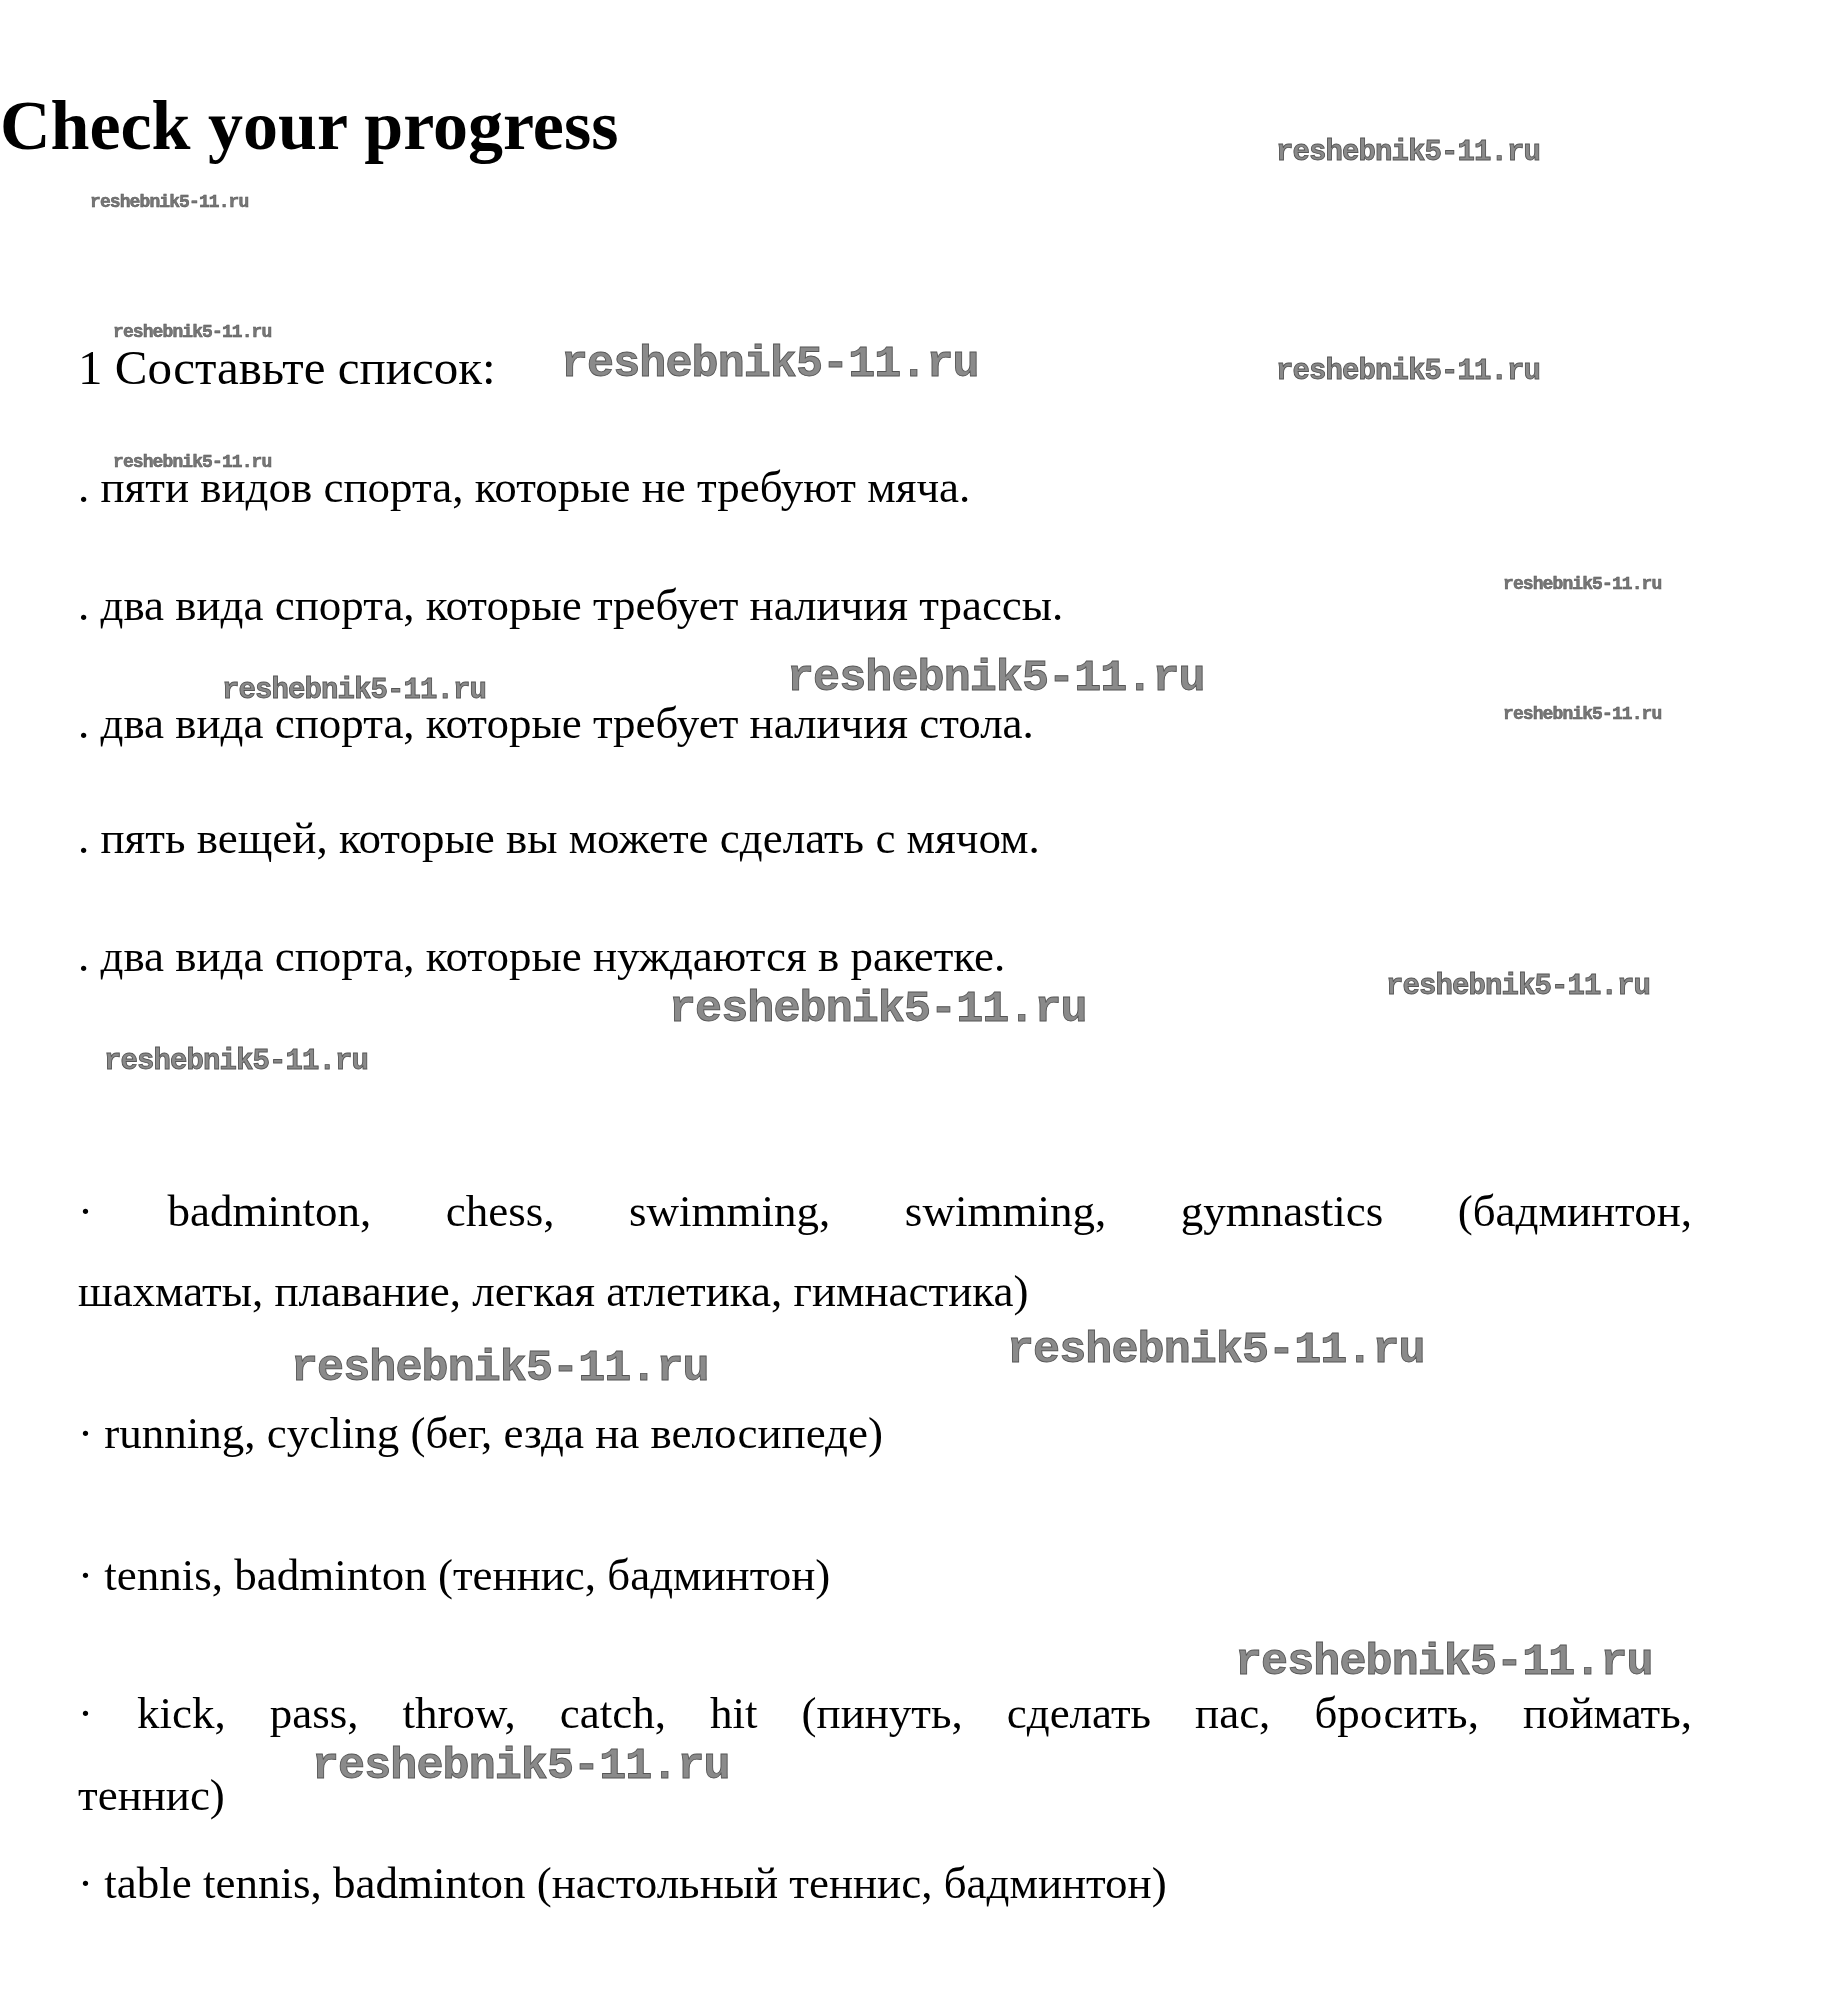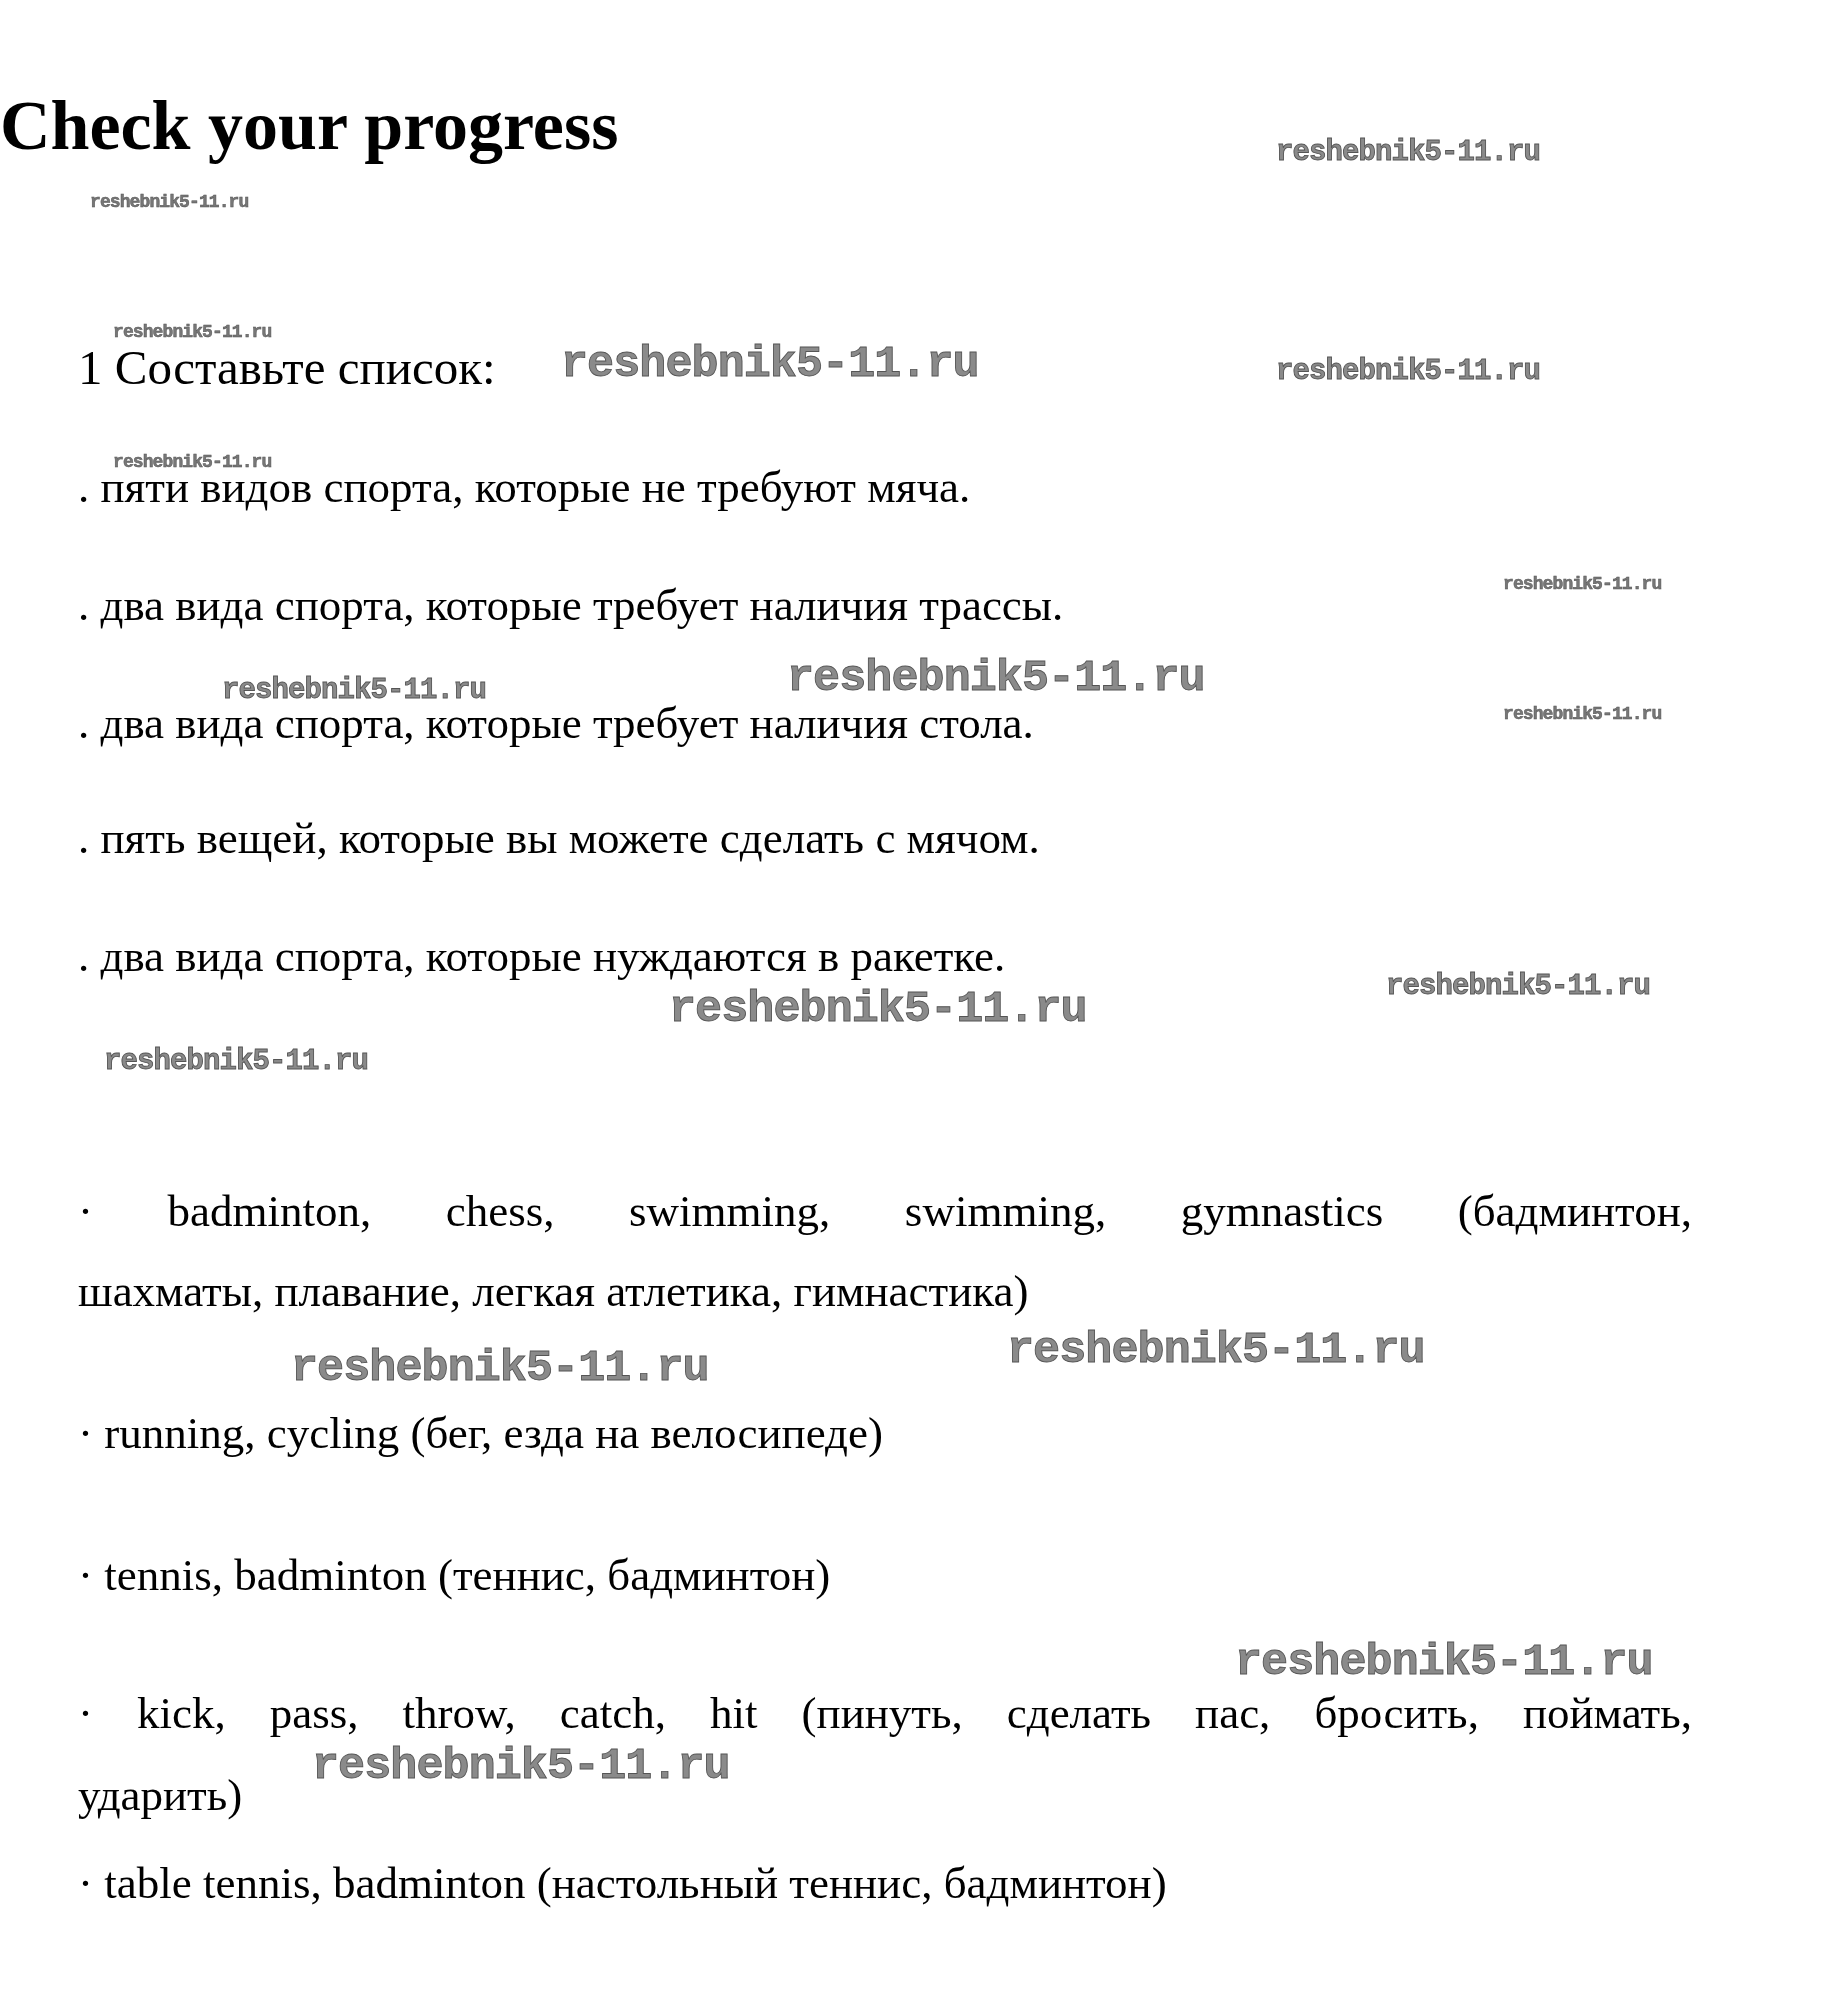--- a/index.html
+++ b/index.html
@@ -29,21 +29,21 @@
   <div class="abs q" style="top:579px">. два вида спорта, которые требует наличия трассы.</div>
   <div class="abs q" style="top:697px">. два вида спорта, которые требует наличия стола.</div>
   <div class="abs q" style="top:812px">. пять вещей, которые вы можете сделать с мячом.</div>
   <div class="abs q" style="top:930px">. два вида спорта, которые нуждаются в ракетке.</div>
 
   <div class="abs a a-just" style="top:1185px">· badminton, chess, swimming, swimming, gymnastics (бадминтон,</div>
   <div class="abs a" style="top:1265px">шахматы, плавание, легкая атлетика, гимнастика)</div>
   <div class="abs a" style="top:1407px">· running, cycling (бег, езда на велосипеде)</div>
   <div class="abs a" style="top:1549px">· tennis, badminton (теннис, бадминтон)</div>
   <div class="abs a a-just" style="top:1687px">· kick, pass, throw, catch, hit (пинуть, сделать пас, бросить, поймать,</div>
-  <div class="abs a" style="top:1769px">ударить)</div>
+  <div class="abs a" style="top:1769px">теннис)</div>
   <div class="abs a" style="top:1857px">· table tennis, badminton (настольный теннис, бадминтон)</div>
 
   <div class="abs wm wm-m" style="top:136px;left:1276px">reshebnik5-11.ru</div>
   <div class="abs wm wm-s" style="top:192px;left:90px">reshebnik5-11.ru</div>
   <div class="abs wm wm-s" style="top:322px;left:113px">reshebnik5-11.ru</div>
   <div class="abs wm wm-l" style="top:339px;left:561px">reshebnik5-11.ru</div>
   <div class="abs wm wm-m" style="top:355px;left:1276px">reshebnik5-11.ru</div>
   <div class="abs wm wm-s" style="top:452px;left:113px">reshebnik5-11.ru</div>
   <div class="abs wm wm-s" style="top:574px;left:1503px">reshebnik5-11.ru</div>
   <div class="abs wm wm-m" style="top:674px;left:222px">reshebnik5-11.ru</div>

